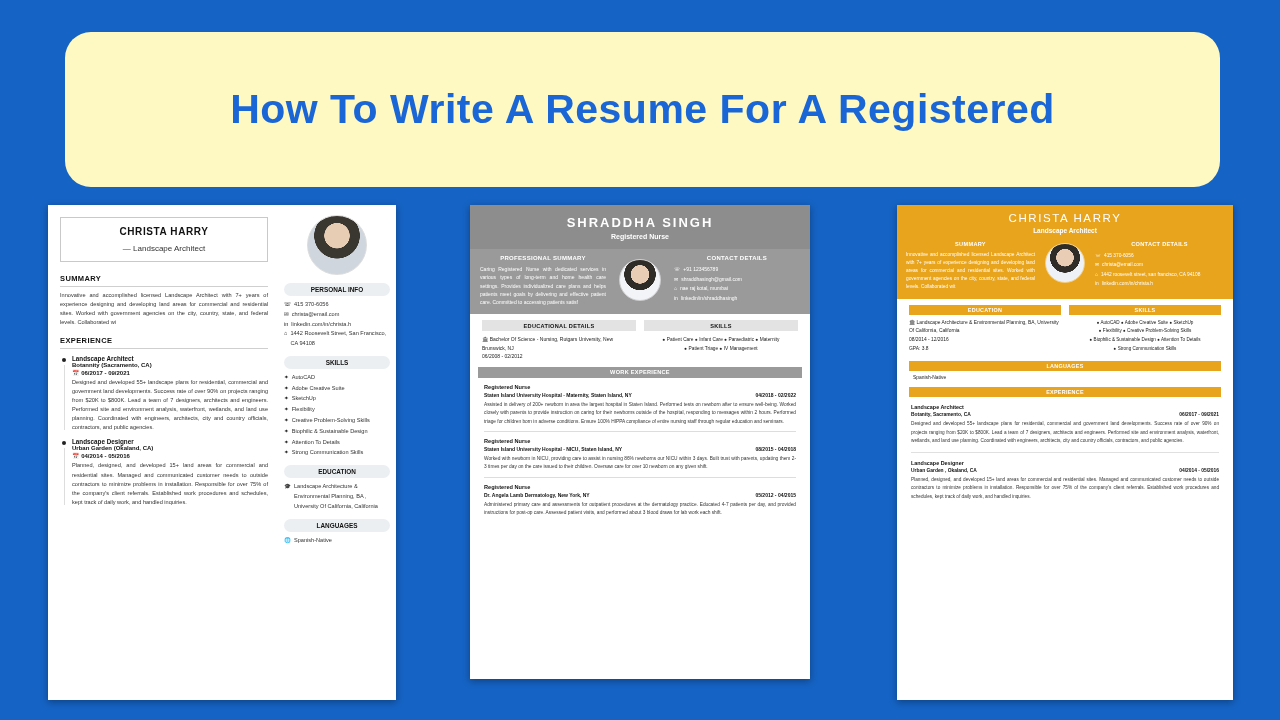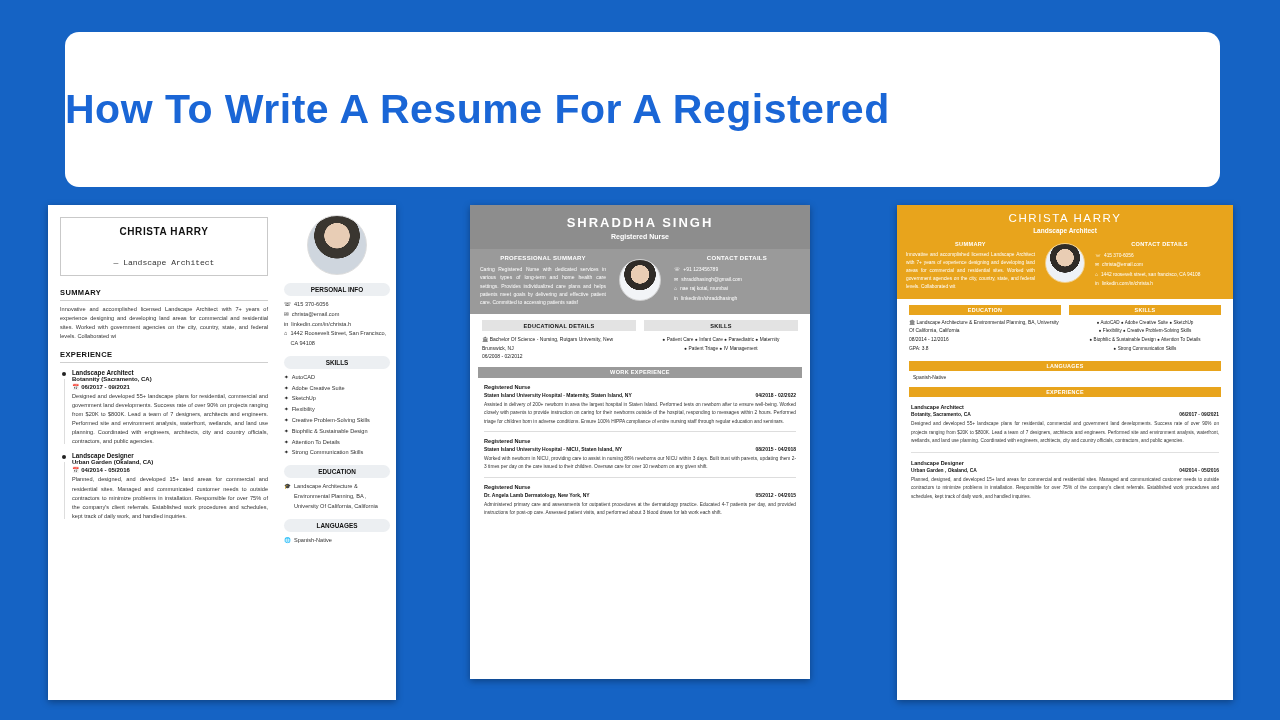--- a/index.html
+++ b/index.html
@@ -6,41 +6,41 @@
   body{
     width:1280px;height:720px;overflow:hidden;
     background:#1563c4;
     font-family:"Liberation Sans", sans-serif;
   }
   .stage{position:relative;width:1280px;height:720px;}
 
   
   .title-banner{
     position:absolute;left:65px;top:32px;width:1155px;height:155px;
-    background:#ffffff;border-radius:14px;
-    display:flex;flex-direction:column;align-items:flex-start;justify-content:center;
+    background:#fef9c3;border-radius:26px;
+    display:flex;flex-direction:column;align-items:center;justify-content:center;
     box-shadow:0 0 0 0 #000;
   }
   .title-line{
     color:#1a66d6;font-weight:bold;font-size:41px;line-height:1.22;
     letter-spacing:.5px;text-align:center;white-space:nowrap;
   }
 
   
   .card{position:absolute;background:#fff;box-shadow:0 2px 7px rgba(0,0,0,.35);overflow:hidden;}
   .c1{left:48px;top:205px;width:348px;height:495px;}
   .c2{left:470px;top:205px;width:340px;height:474px;}
   .c3{left:897px;top:205px;width:336px;height:495px;}
 
   
   .c1 .left{position:absolute;left:0;top:0;width:230px;height:100%;padding:12px 10px 0 12px;box-sizing:border-box;}
   .c1 .right{position:absolute;right:0;top:0;width:118px;height:100%;padding:10px 6px 0 6px;box-sizing:border-box;}
   .c1 .namebox{border:1px solid #c9c9c9;padding:8px 4px;text-align:center;margin-bottom:12px;}
   .c1 .name{font-weight:bold;font-size:10px;letter-spacing:.6px;color:#111;}
-  .c1 .role{font-size:8px;color:#333;margin-top:21px;font-family:Liberation Mono, monospace;}
+  .c1 .role{font-size:8px;color:#333;margin-top:7px;}
   .c1 .sect{font-weight:bold;font-size:7.5px;letter-spacing:.4px;color:#111;margin:9px 0 3px;}
   .c1 .rule{height:1px;background:#cfcfcf;margin-bottom:4px;}
   .c1 .para{font-size:5.6px;line-height:1.62;color:#333;text-align:justify;}
   .c1 .jobwrap{position:relative;padding-left:12px;margin-top:6px;}
   .c1 .jobwrap:before{content:"";position:absolute;left:2px;top:3px;width:4px;height:4px;border-radius:50%;background:#222;}
   .c1 .jline{position:absolute;left:4px;top:10px;bottom:2px;width:1px;background:#ddd;}
   .c1 .jtitle{font-size:6.3px;font-weight:bold;color:#111;}
   .c1 .jsub{font-size:6px;font-weight:bold;color:#111;}
   .c1 .jdate{font-size:6px;font-weight:bold;color:#111;margin:1px 0 2px;}
   .c1 .jdate .cal{font-size:6px;}

